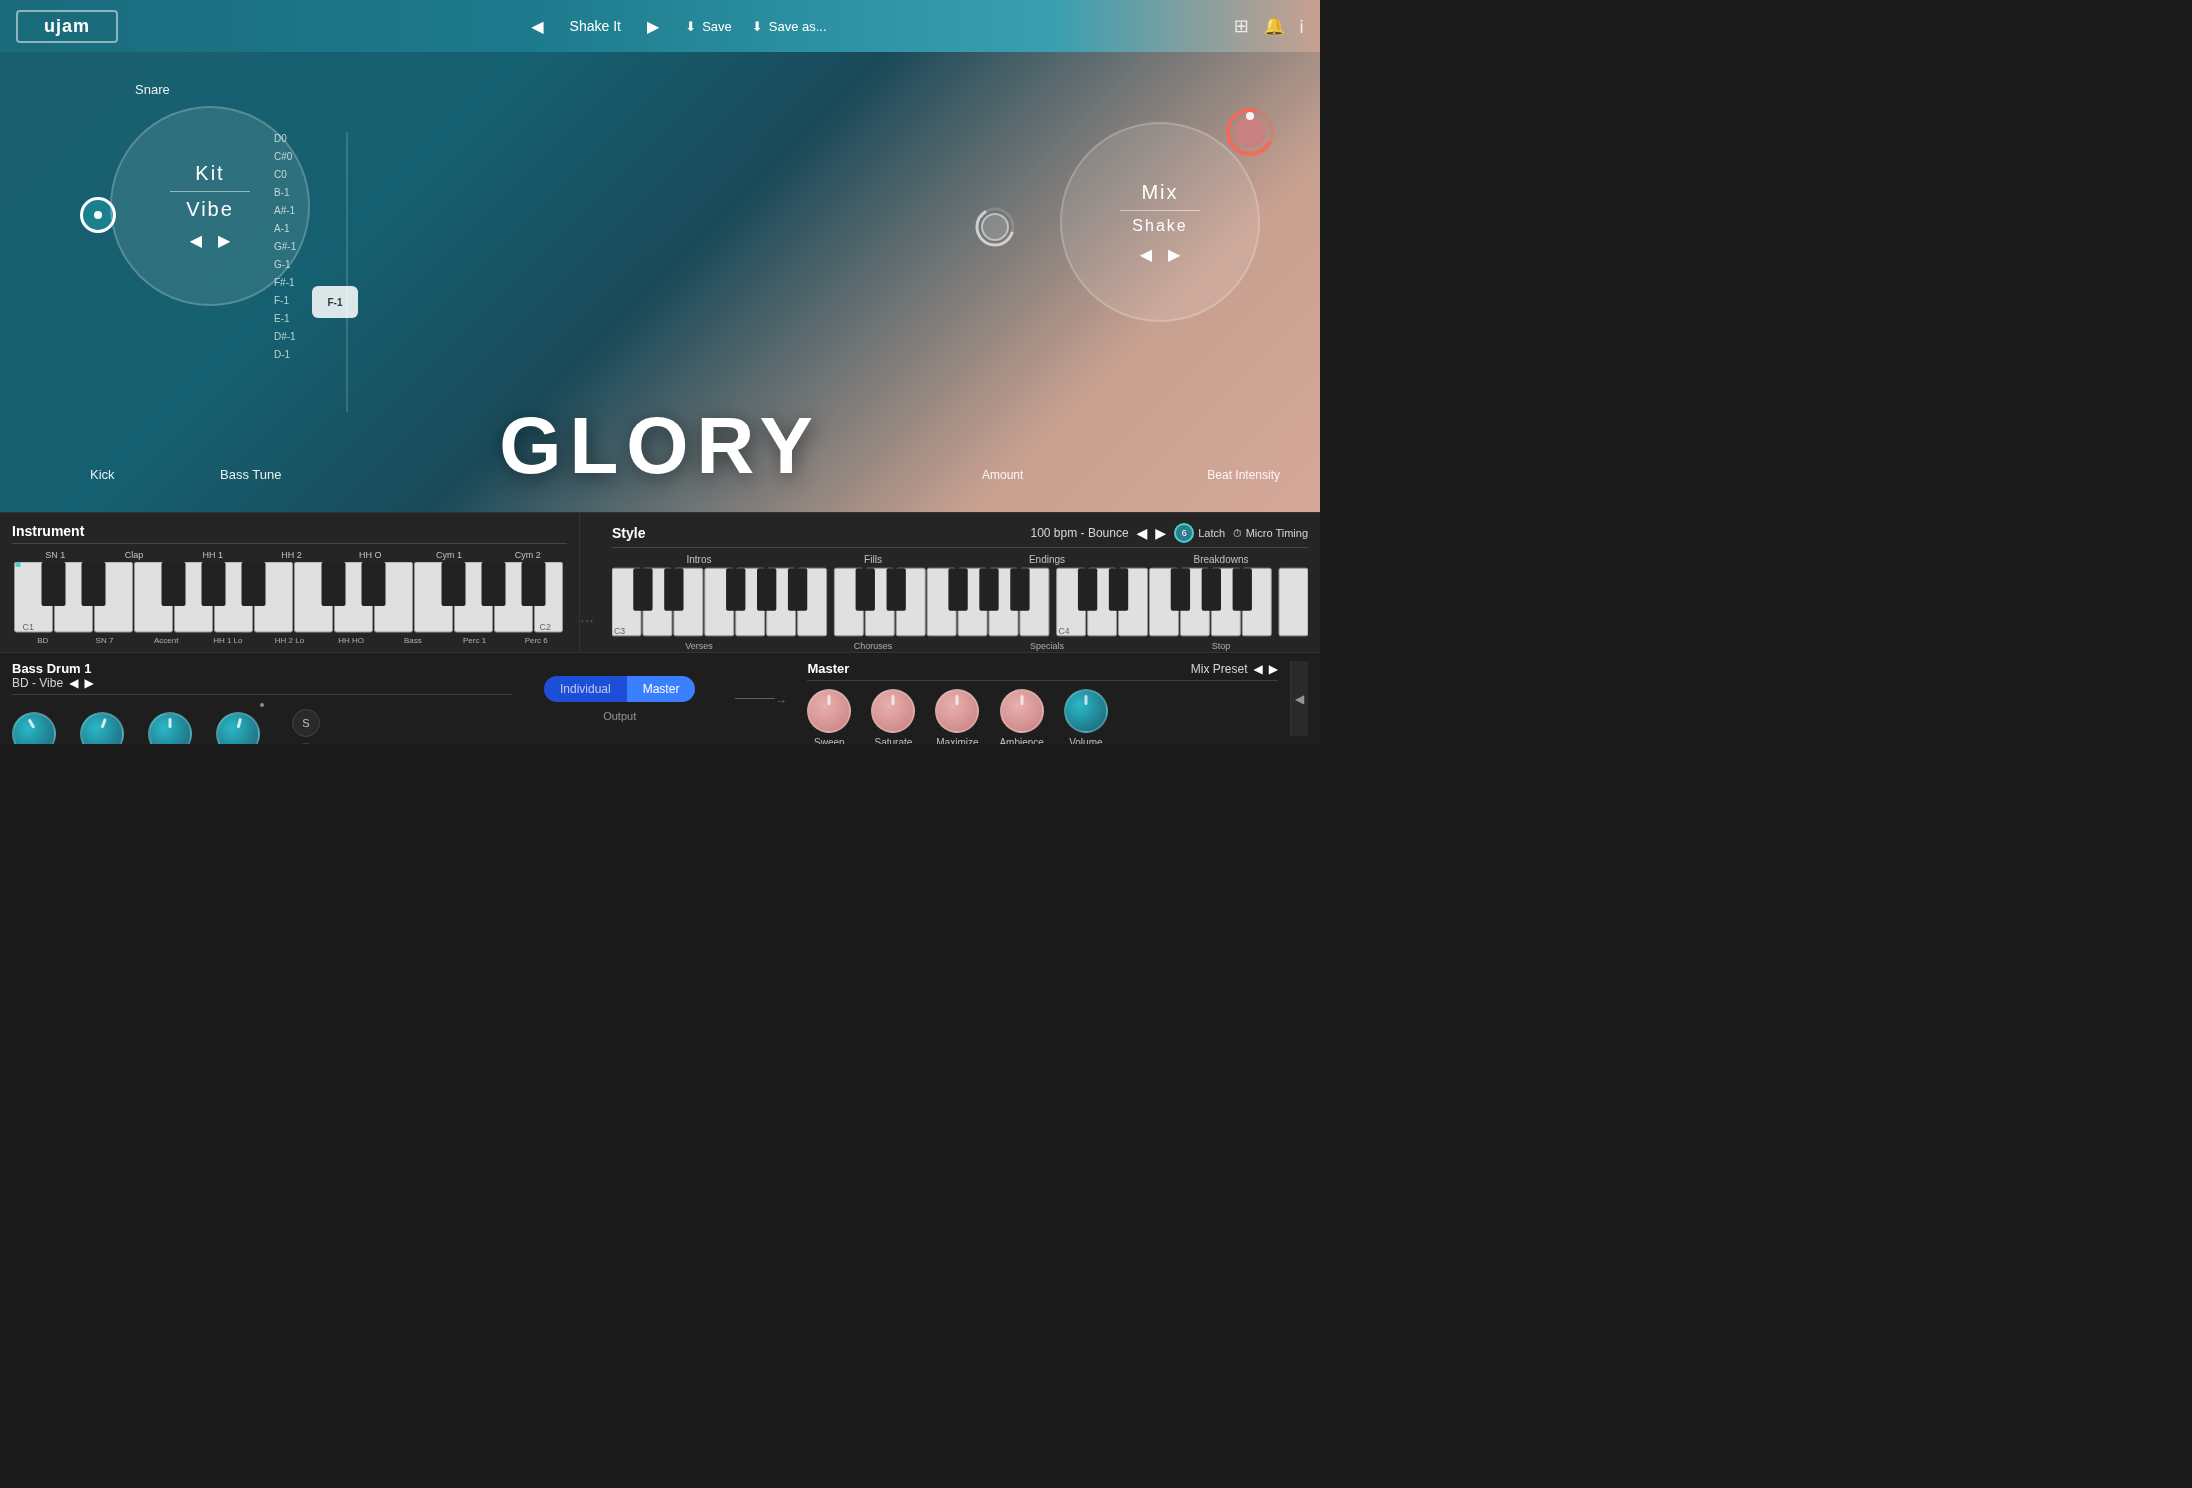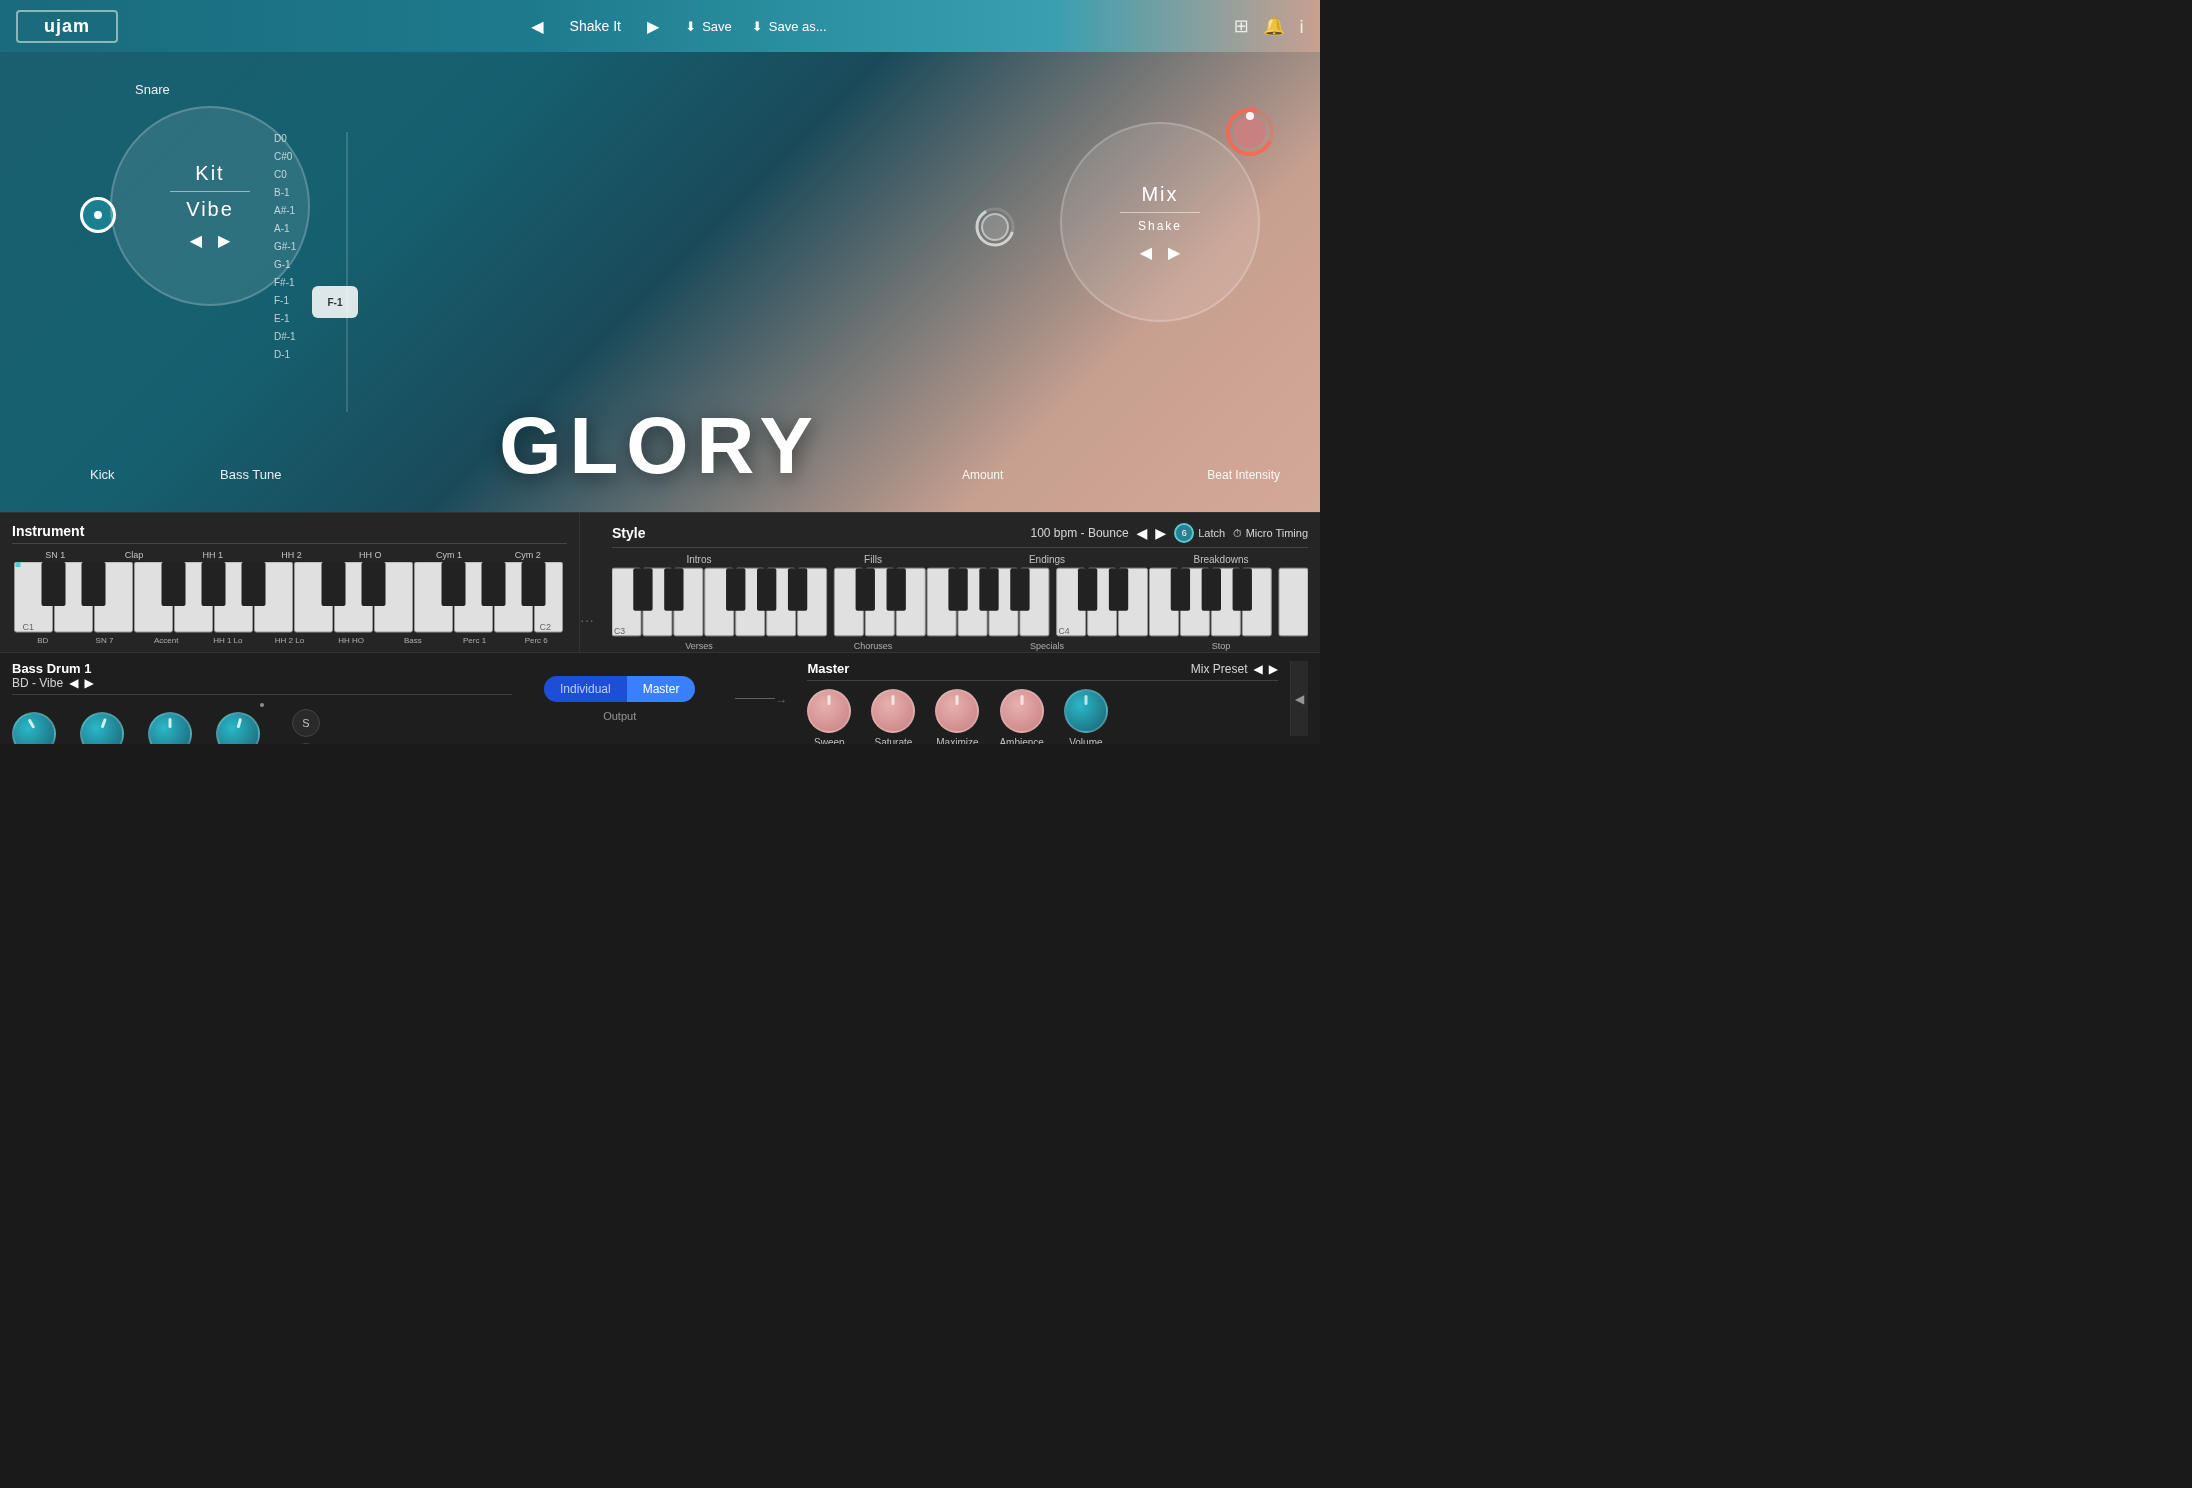--- a/index.html
+++ b/index.html
@@ -212,41 +212,41 @@
       letter-spacing: 2px;
     }
     .mix-divider {
       width: 80px;
       height: 1px;
       background: rgba(255,255,255,0.5);
       margin: 6px 0;
     }
     .shake-label {
       color: white;
-      font-size: 12px;
+      font-size: 16px;
       font-weight: 300;
       letter-spacing: 2px;
       text-align: center;
     }
     .mix-nav {
       display: flex;
       gap: 16px;
       margin-top: 10px;
     }
     .mix-nav-btn {
       background: none;
       border: none;
       color: white;
       font-size: 16px;
       cursor: pointer;
     }
     .amount-label {
       position: absolute;
       bottom: 0;
-      left: 12px;
+      left: 32px;
       color: white;
       font-size: 12px;
       opacity: 0.9;
     }
     .beat-intensity-label {
       position: absolute;
       bottom: 0;
       right: 10px;
       color: white;
       font-size: 12px;

